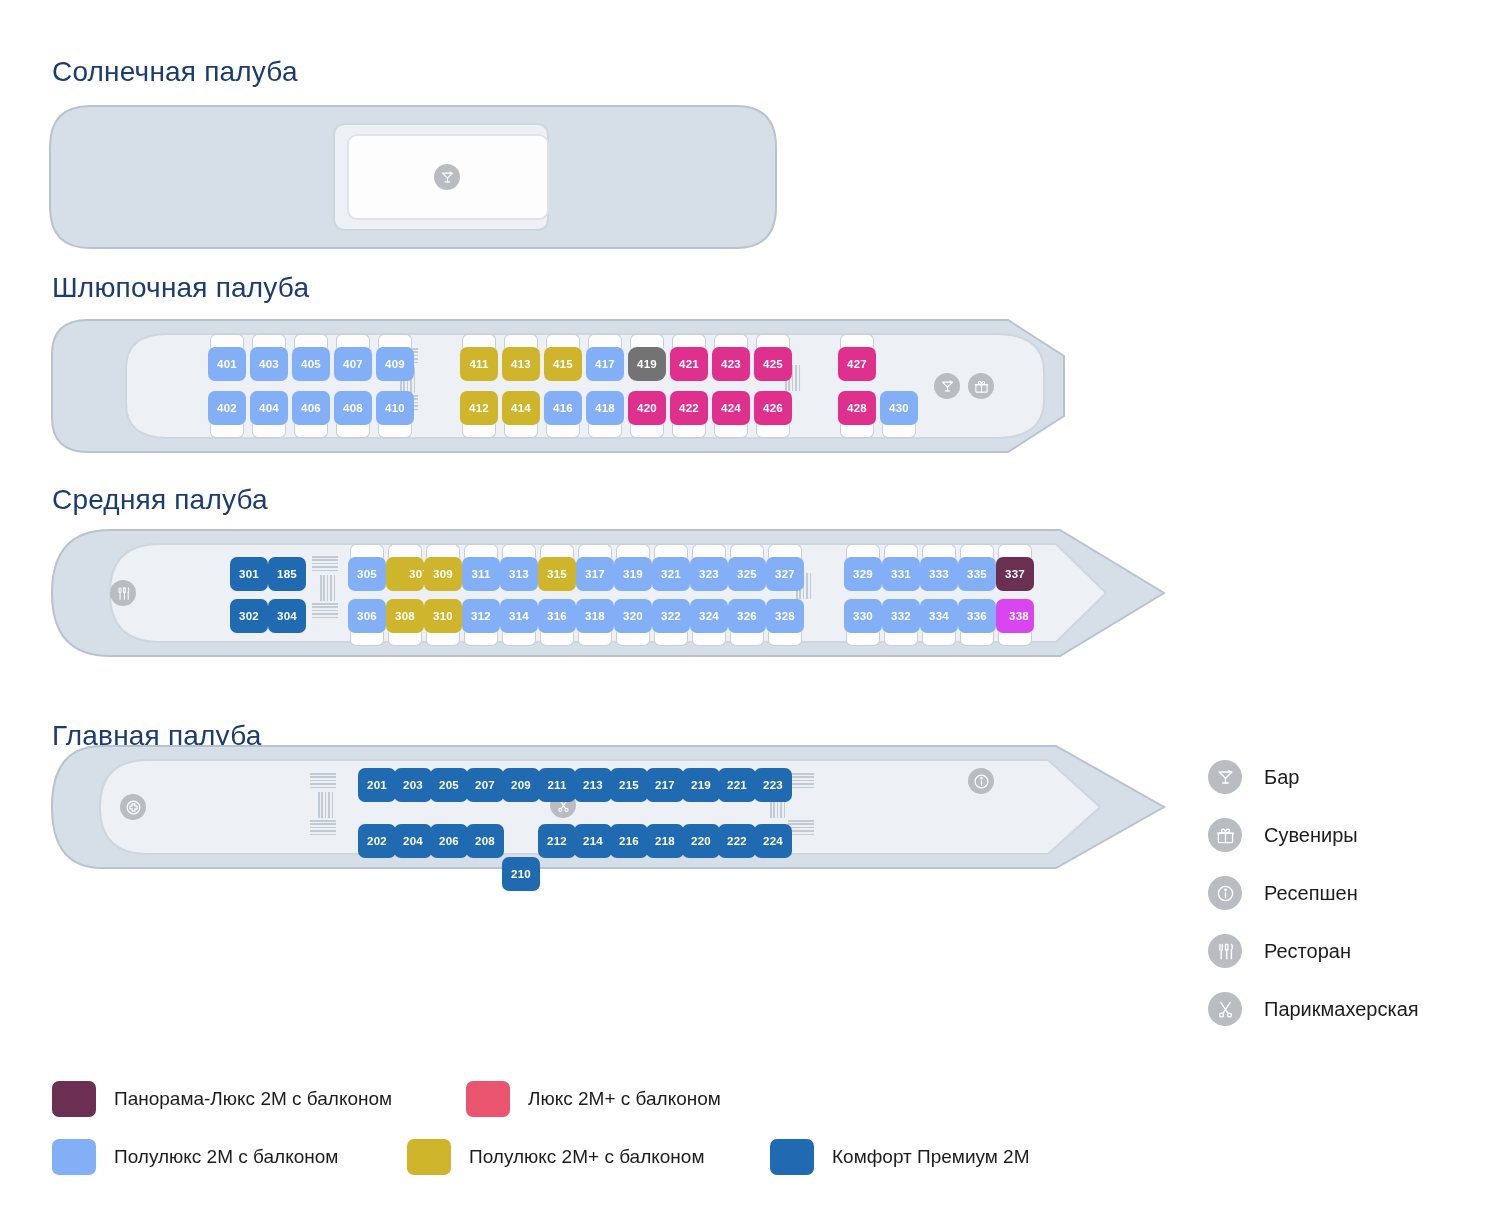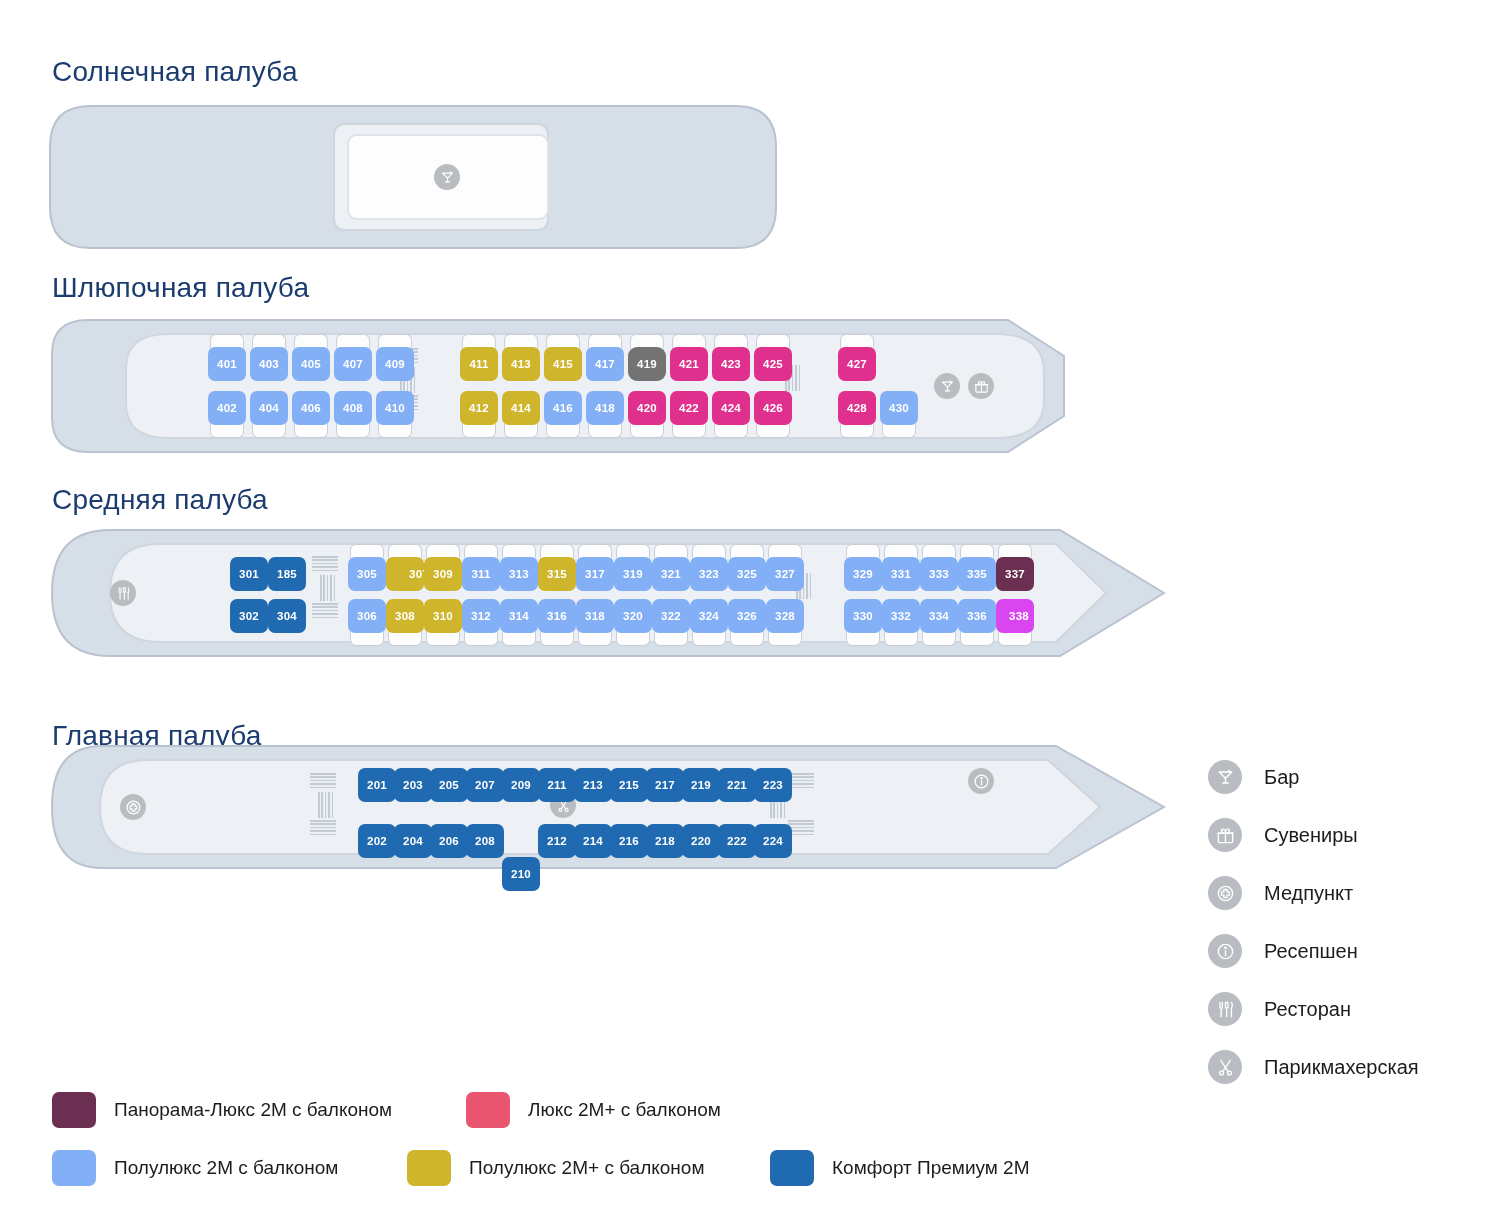--- a/index.html
+++ b/index.html
@@ -125,21 +125,21 @@
     width: 1060px;
   }
   .legend-row {
     position: relative;
     height: 58px;
   }
   .legend-item {
     position: absolute;
     display: flex;
     align-items: center;
-    top: 12px;
+    top: 1px;
     text-align: right;
   }
   .legend-swatch {
     width: 44px;
     height: 36px;
     border-radius: 7px;
     flex: none;
   }
   .legend-text {
     margin-left: 18px;
@@ -450,29 +450,20 @@
           <path d="M12 9C9 9 7 7.5 7 5.8 7 4.5 8 4 9 4c2 0 3 3 3 5z"></path>
           <path d="M12 9c3 0 5-1.5 5-3.2C17 4.5 16 4 15 4c-2 0-3 3-3 5z"></path>
         </svg>
       </div>
       <div class="fac-label">Сувениры</div>
     </div>
     <div class="fac-row">
       <div class="bubble">
         <svg width="19" height="19" viewBox="0 0 24 24" fill="none" stroke="#ffffff" stroke-width="1.7" stroke-linecap="round" stroke-linejoin="round">
           <circle cx="12" cy="12" r="9"></circle>
-          <path d="M10 7h4v3h3v4h-3v3h-4v-3H7v-4h3z"></path>
-        </svg>
-      </div>
-      <div class="fac-label">Медпункт</div>
-    </div>
-    <div class="fac-row">
-      <div class="bubble">
-        <svg width="19" height="19" viewBox="0 0 24 24" fill="none" stroke="#ffffff" stroke-width="1.7" stroke-linecap="round" stroke-linejoin="round">
-          <circle cx="12" cy="12" r="9"></circle>
           <path d="M12 11v6"></path>
           <circle cx="12" cy="7.4" r="0.9" fill="#fff"></circle>
         </svg>
       </div>
       <div class="fac-label">Ресепшен</div>
     </div>
     <div class="fac-row">
       <div class="bubble">
         <svg width="19" height="19" viewBox="0 0 24 24" fill="none" stroke="#ffffff" stroke-width="1.7" stroke-linecap="round" stroke-linejoin="round">
           <path d="M5 3v7"></path>

